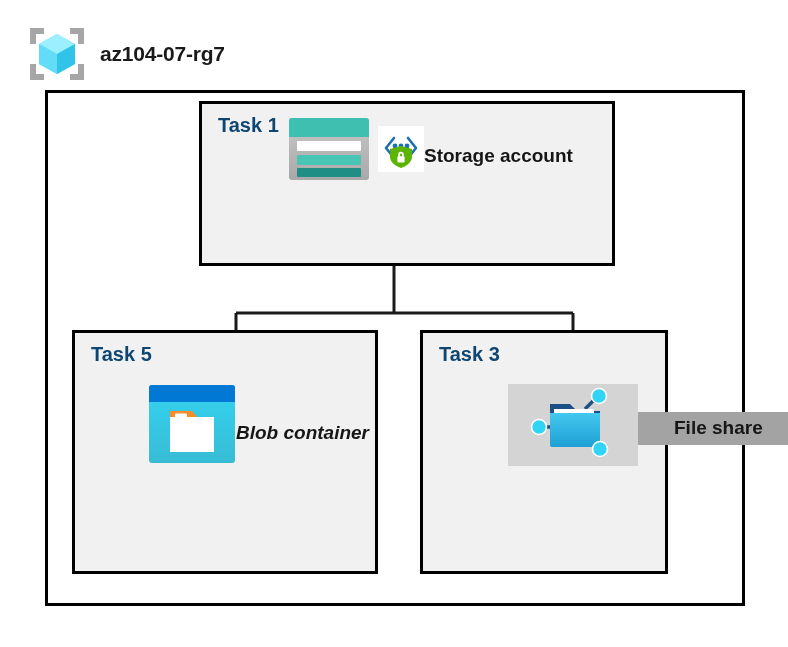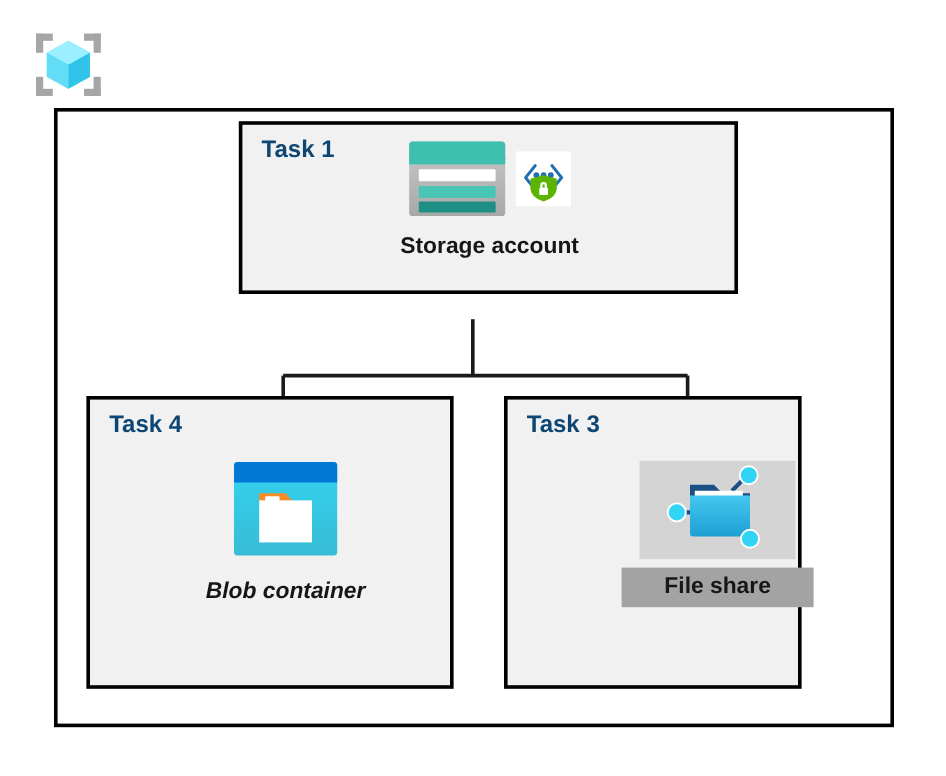--- a/index.html
+++ b/index.html
@@ -45,21 +45,21 @@
     box-sizing: border-box;
   }
 
   
   .task-box {
     position: absolute;
     background: #f1f1f1;
     border: 3px solid #000000;
     box-sizing: border-box;
   }
-  #task1-box { left: 199px; top: 101px; width: 416px; height: 144px; }
+  #task1-box { left: 199px; top: 101px; width: 416px; height: 165px; }
   #task2-box { left: 72px;  top: 330px; width: 306px; height: 244px; }
   #task3-box { left: 420px; top: 330px; width: 248px; height: 244px; }
 
   .task-label {
     position: absolute;
     left: 16px;
     top: 10px;
     font-size: 20px;
     font-weight: bold;
     color: #0d4673;
@@ -73,21 +73,21 @@
     top: 0;
     width: 788px;
     height: 647px;
     pointer-events: none;
   }
 
   
   .node {
     position: absolute;
     display: flex;
-    flex-direction: column;
+    flex-direction: row;
     align-items: center;
   }
   .node-caption {
     font-size: 19px;
     font-weight: bold;
     color: #161616;
     white-space: nowrap;
     text-align: center;
   }
   .node-caption.highlighted {
@@ -135,20 +135,21 @@
         <rect x="50" y="38" width="6" height="16"></rect>
         <rect x="42" y="48" width="14" height="6"></rect>
       </g>
 
       <polygon points="29,8 47,18 47,38 29,48 11,38 11,18" fill="#50e6ff"></polygon>
       <polygon points="29,8 47,18 29,28 11,18" fill="#9cefff"></polygon>
       <polygon points="29,28 47,18 47,38 29,48" fill="#32c3e8"></polygon>
       <polygon points="29,28 11,18 11,38 29,48" fill="#63dcf7"></polygon>
     </svg>
   </span>
+  <span id="rg-title">az104-07-rg7</span>
 </div>
 
 <div id="rg-box"></div>
 
 <svg id="connectors" xmlns="http://www.w3.org/2000/svg">
 
   <line x1="394" y1="266" x2="394" y2="313" stroke="#1a1a1a" stroke-width="3"></line>
 
   <line x1="236" y1="313" x2="573" y2="313" stroke="#1a1a1a" stroke-width="3"></line>
 
@@ -195,21 +196,21 @@
 
         <path d="M20.2 28.5 a2.8 2.8 0 0 1 5.6 0 v2 h-1.9 v-2 a0.9 0.9 0 0 0 -1.8 0 v2 h-1.9 z" fill="#ffffff"></path>
         <rect x="19.4" y="30.2" width="7.2" height="6.4" rx="1" fill="#ffffff"></rect>
       </svg>
     </span>
   </div>
   <div class="node-caption">Storage account</div>
 </div>
 
 <div id="task2-box" class="task-box">
-  <span class="task-label">Task 4</span>
+  <span class="task-label">Task 5</span>
 </div>
 
 <div id="node-blob" class="node">
   <span>
     <svg class="icon-svg" width="88" height="80" viewBox="0 0 88 80" xmlns="http://www.w3.org/2000/svg">
       <defs>
         <linearGradient id="blob-bg" x1="0" y1="0" x2="0" y2="1">
           <stop offset="0%" stop-color="#34d3f2"></stop>
           <stop offset="100%" stop-color="#37bcd4"></stop>
         </linearGradient>

